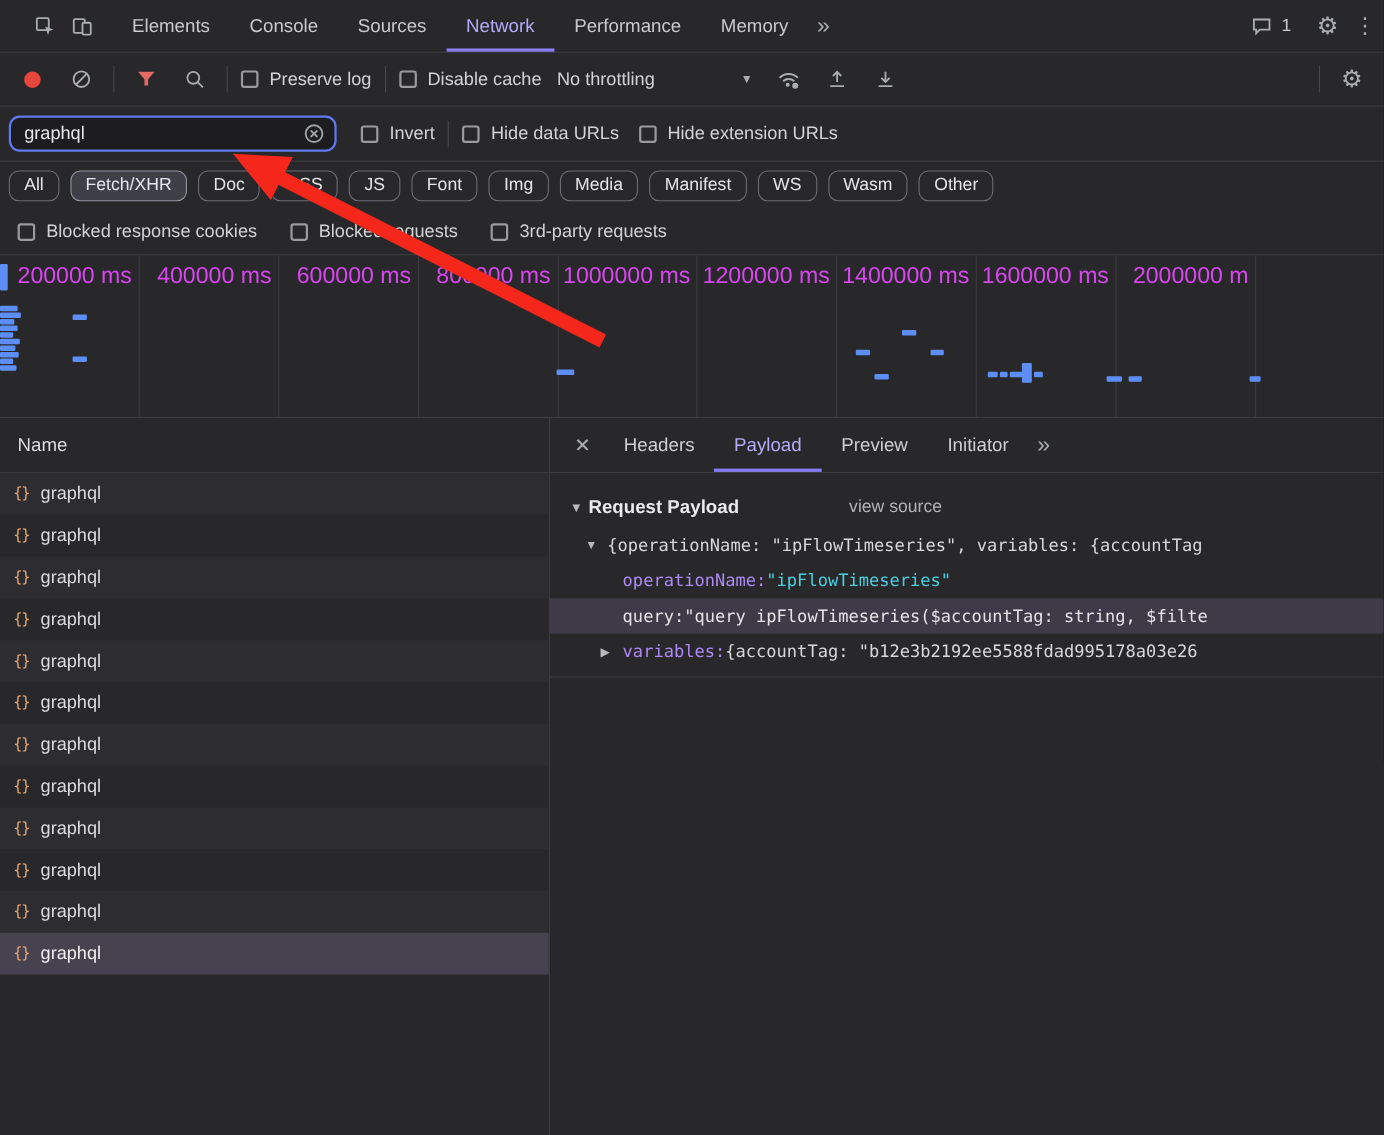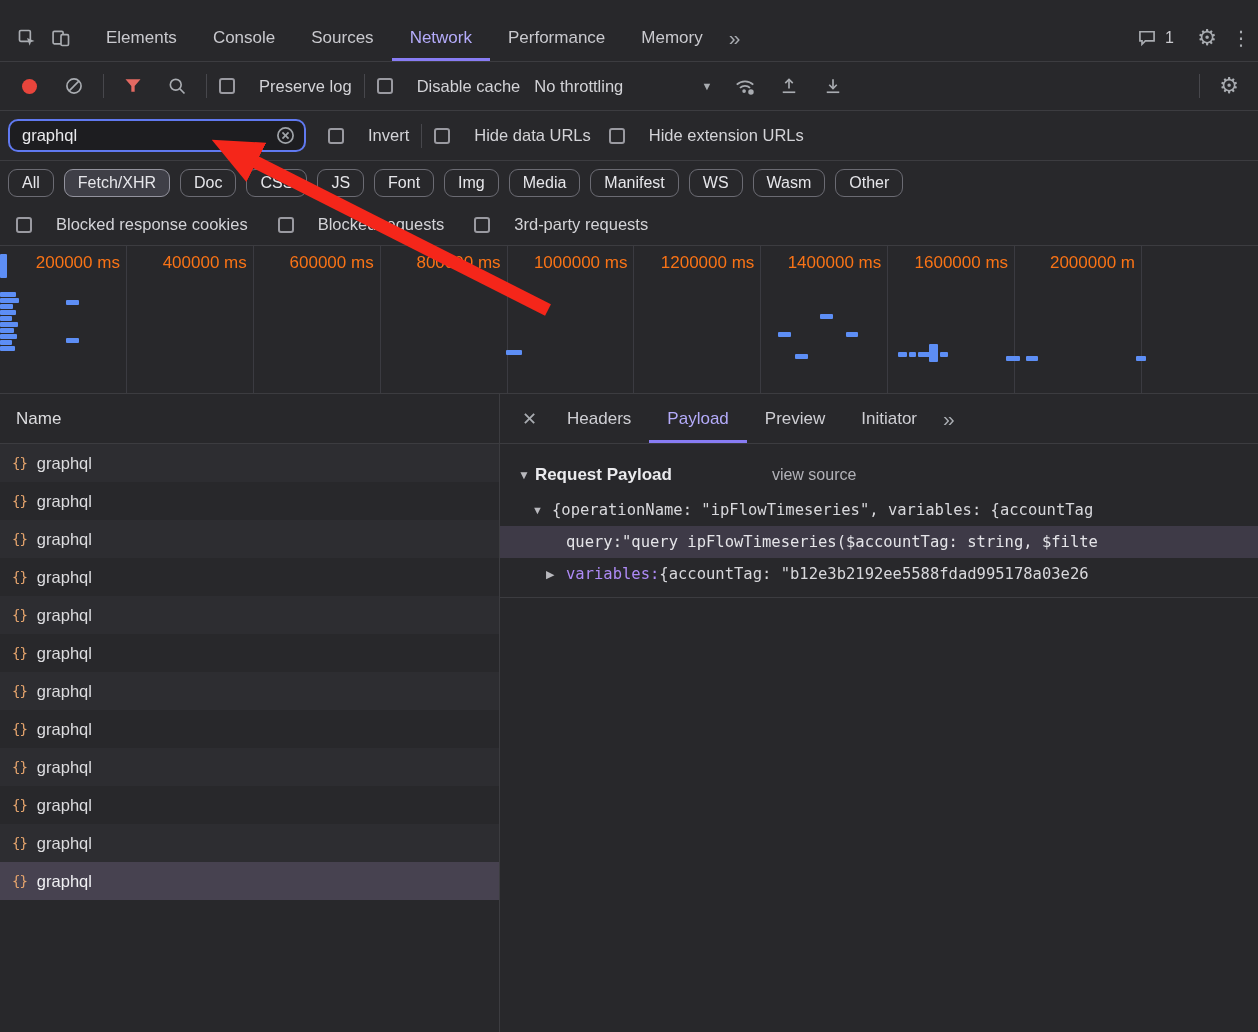--- a/index.html
+++ b/index.html
@@ -1,39 +1,39 @@
 <!DOCTYPE html>
 <html><head>
 <meta charset="utf-8">
 <style>
   html,body{margin:0;padding:0;background:#1f1f22;}
   .devtools{position:relative;width:1258px;height:1032px;background:#28282b;overflow:hidden;
     font-family:"Liberation Sans",sans-serif;color:#dfdfe2;-webkit-font-smoothing:antialiased;}
   .devtools *{box-sizing:border-box;}
 
   
-  .tabbar{height:48px;display:flex;align-items:center;border-bottom:1px solid #3c3c40;padding-left:10px;margin-top:14px;}
+  .tabbar{height:48px;display:flex;align-items:center;border-bottom:1px solid #3c3c40;padding-left:24px;}
   .icon-btn{display:inline-flex;align-items:center;justify-content:center;width:34px;height:34px;
     color:#a9acb1;cursor:pointer;flex:none;}
   .icon-btn svg{display:block;}
   .tabs{display:flex;height:100%;margin-left:10px;}
   .tab{padding:0 18px;display:flex;align-items:center;font-size:17px;color:#c9c9ce;
     border-bottom:3px solid transparent;padding-top:3px;cursor:pointer;white-space:nowrap;}
   .tab.selected{color:#b4abfa;border-bottom-color:#887cf4;}
   .chev{font-size:21px;color:#a9acb1;cursor:pointer;padding:0 8px;}
   .spacer{flex:1;}
   .issues{display:flex;align-items:center;gap:8px;font-size:16px;color:#c9c9ce;margin-right:16px;cursor:pointer;}
   .glyph-gear{font-size:22px;}
   .glyph-kebab{font-size:20px;}
 
   
   .toolbar2{height:49px;display:flex;align-items:center;border-bottom:1px solid #3c3c40;padding:0 12px 0 22px;}
   .vdiv{width:1px;height:24px;background:#47474c;margin:0 12px;flex:none;}
   .record-dot{width:15px;height:15px;border-radius:50%;background:#e8453c;margin-right:20px;flex:none;cursor:pointer;}
-  .check{display:inline-flex;align-items:center;gap:24px;font-size:16.5px;color:#d3d3d7;cursor:pointer;flex:none;white-space:nowrap;}
+  .check{display:inline-flex;align-items:center;gap:10px;font-size:16.5px;color:#d3d3d7;cursor:pointer;flex:none;white-space:nowrap;}
   .box{width:16px;height:16px;border:2px solid #9a9aa1;border-radius:3px;background:transparent;flex:none;}
   .throttle{display:flex;align-items:center;width:178px;justify-content:space-between;margin:0 16px 0 14px;
     font-size:16.5px;color:#d3d3d7;cursor:pointer;flex:none;}
   .caret{font-size:11px;color:#a9acb1;}
   .tb-gap{width:10px;flex:none;}
 
   
   .filterrow{height:50px;display:flex;align-items:center;border-bottom:1px solid #3c3c40;padding-left:8px;}
   .filter-box{width:298px;height:33px;border:2px solid #6079f0;border-radius:10px;background:#1d1d20;
     display:flex;align-items:center;padding:0 7px 0 12px;flex:none;}
@@ -47,21 +47,21 @@
     cursor:pointer;flex:none;background:transparent;}
   .chip.selected{background:#3f3f47;border-color:#93939e;}
 
   
   .extrarow{height:42px;display:flex;align-items:center;border-bottom:1px solid #3c3c40;padding-left:16px;gap:30px;}
 
   
   .timeline{height:148px;position:relative;border-bottom:1px solid #3c3c40;overflow:hidden;}
   .cells{display:flex;height:100%;}
   .tl-cell{width:126.9px;flex:none;border-right:1px solid #3b3b41;text-align:right;}
-  .tl-label{display:inline-block;padding:7px 6px 0 0;font-size:17px;color:#f97316;white-space:nowrap;}
+  .tl-label{display:inline-block;padding:7px 6px 0 0;font-size:21px;color:#d946ef;white-space:nowrap;}
   .tick{position:absolute;height:5px;background:#5d8ef5;border-radius:1px;}
 
   
   .bottom{display:flex;height:652px;}
   .left{width:500px;flex:none;border-right:1px solid #3c3c40;display:flex;flex-direction:column;overflow:hidden;}
   .name-header{height:50px;flex:none;display:flex;align-items:center;padding-left:16px;font-size:17px;
     color:#dcdcdf;border-bottom:1px solid #3c3c40;}
   .req-row{height:38px;flex:none;display:flex;align-items:center;padding-left:12px;gap:10px;
     font-size:16.5px;color:#dcdcdf;cursor:pointer;}
   .req-row:nth-child(odd){background:#2d2d31;}
@@ -371,20 +371,25 @@
         <div class="p-title-row">
           <span class="tri">▼</span>
           <span class="p-title">Request Payload</span>
           <span class="view-source">view source</span>
         </div>
         <div class="tree-row root">
           <span class="tri small">▼</span>
           <span class="mono preview">{operationName: "ipFlowTimeseries", variables: {accountTag</span>
         </div>
         <div id="payload-tree">
+            <div class="tree-row lvl2">
+              <span class="tri small"></span>
+              <span class="mono key">operationName: </span>
+              <span class="mono val-string">"ipFlowTimeseries"</span>
+            </div>
             <div class="tree-row lvl2 hl">
               <span class="tri small"></span>
               <span class="mono key">query: </span>
               <span class="mono val-selected">"query ipFlowTimeseries($accountTag: string, $filte</span>
             </div>
             <div class="tree-row lvl2">
               <span class="tri small">▶</span>
               <span class="mono key">variables: </span>
               <span class="mono val-preview">{accountTag: "b12e3b2192ee5588fdad995178a03e26</span>
             </div>

